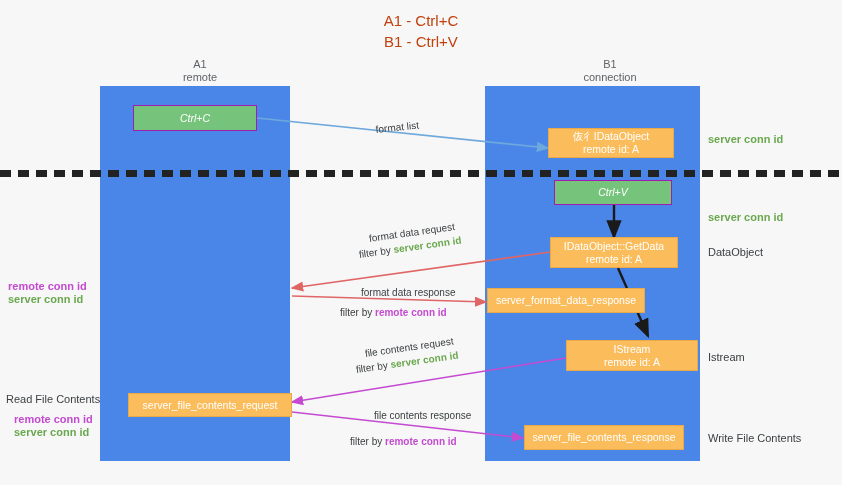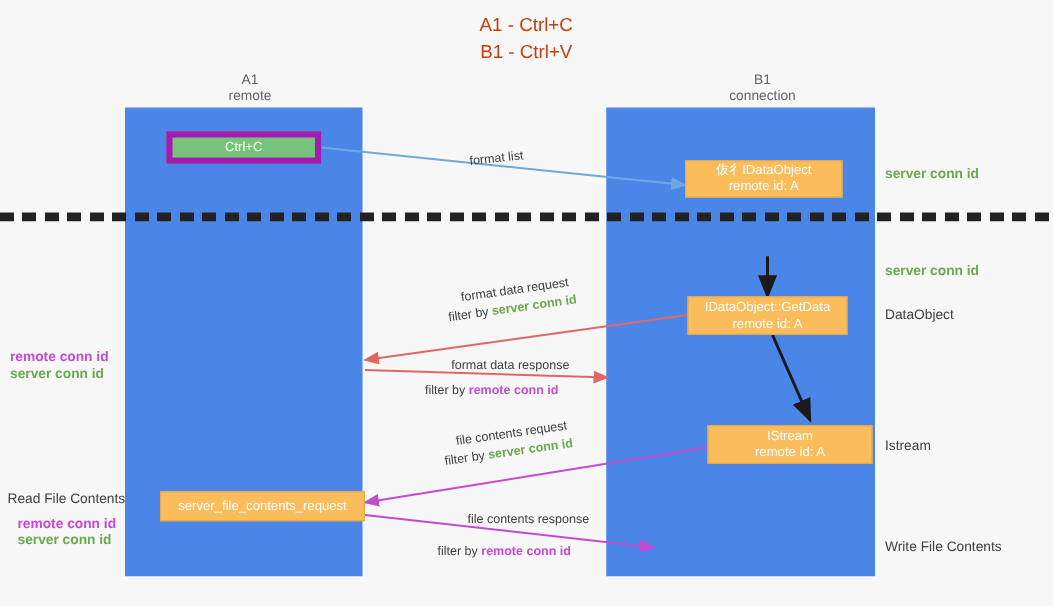--- a/index.html
+++ b/index.html
@@ -34,21 +34,21 @@
   .box{
     box-sizing:border-box;
     display:flex;align-items:center;justify-content:center;
     text-align:center;
     color:#ffffff;
     font-size:10.5px;
     line-height:13px;
     white-space:pre-line;
     padding:2px 4px;
   }
-  .box.green{background:#76c47b;border:5px solid #a21caf;}
+  .box.green{background:#76c47b;border:1px solid #a21caf;font-style:italic;}
   .box.orange{background:#fbb councils;}
   .box.orange{background:#fbbd5c;border:1px solid #e9a948;}
 
   
   .sidelabel{font-size:11px;color:#3c4043;line-height:14px;white-space:pre;}
   .green-t{color:#6aa84f;font-weight:bold;}
   .magenta-t{color:#c44ad1;font-weight:bold;}
 
   
   .cap{font-size:10px;color:#3c4043;white-space:nowrap;line-height:13px;}
@@ -110,28 +110,31 @@
   </svg>
 
   <div class="abs box green" style="left:133px;top:105px;width:124px;height:26px;">Ctrl+C</div>
 
 
   <div class="abs box orange" style="left:128px;top:393px;width:164px;height:24px;">server_file_contents_request</div>
 
   <div class="abs box orange" style="left:548px;top:128px;width:126px;height:30px;">伖彳IDataObject
 remote id: A</div>
 
+  <div class="abs box green" style="left:554px;top:180px;width:118px;height:25px;">Ctrl+V</div>
 
   <div class="abs box orange" style="left:550px;top:237px;width:128px;height:31px;">IDataObject::GetData
 remote id: A</div>
 
+  <div class="abs box orange" style="left:487px;top:288px;width:158px;height:25px;">server_format_data_response</div>
 
   <div class="abs box orange" style="left:566px;top:340px;width:132px;height:31px;">IStream
 remote id: A</div>
 
+  <div class="abs box orange" style="left:524px;top:425px;width:160px;height:25px;">server_file_contents_response</div>
 
   <div class="abs sidelabel green-t" style="left:708px;top:132px;">server conn id</div>
   <div class="abs sidelabel green-t" style="left:708px;top:210px;">server conn id</div>
   <div class="abs sidelabel" style="left:708px;top:245px;">DataObject</div>
   <div class="abs sidelabel" style="left:708px;top:350px;">Istream</div>
   <div class="abs sidelabel" style="left:708px;top:431px;">Write File Contents</div>
 
   <div class="abs sidelabel magenta-t" style="left:8px;top:279px;">remote conn id</div>
   <div class="abs sidelabel green-t" style="left:8px;top:292px;">server conn id</div>
 

